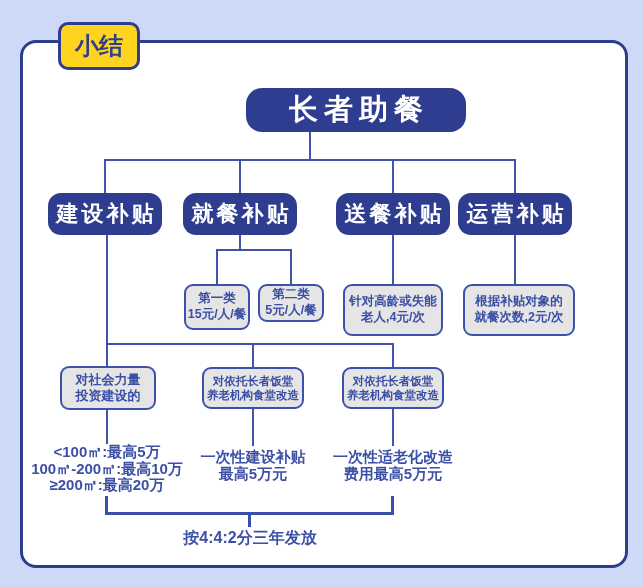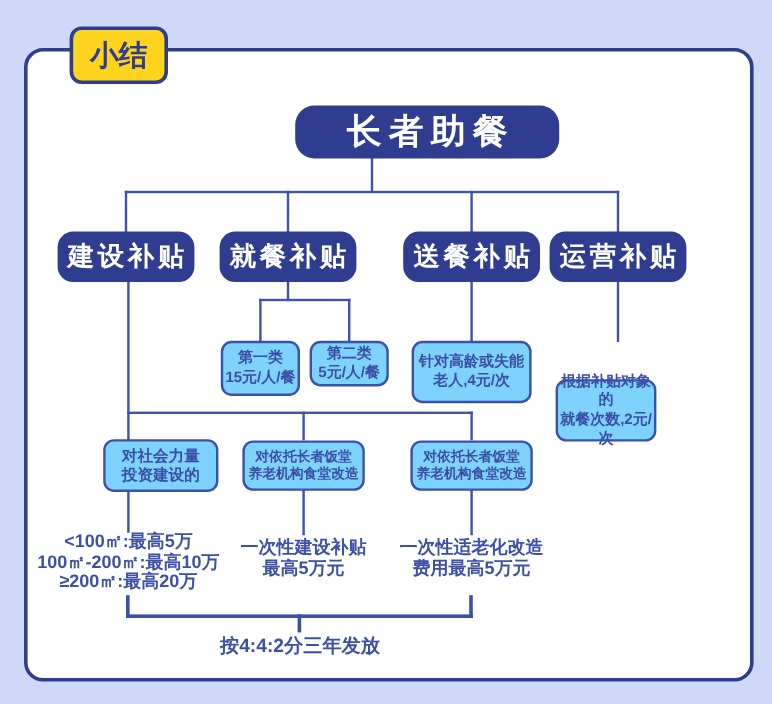--- a/index.html
+++ b/index.html
@@ -12,21 +12,21 @@
   .card{position:absolute;left:20px;top:40px;width:608px;height:528px;box-sizing:border-box;
         background:#ffffff;border:3px solid var(--navy);border-radius:16px;}
   .badge{position:absolute;left:58px;top:22px;background:var(--yellow);border:3px solid var(--navy);
          border-radius:10px;padding:5px 14px;font-size:24px;font-weight:bold;color:var(--navy);z-index:5;}
   .title{position:absolute;left:200px;top:88px;width:220px;height:44px;background:var(--navy);
          border-radius:16px;color:#ffffff;font-size:29px;font-weight:bold;letter-spacing:6px;
          display:flex;align-items:center;justify-content:center;padding-left:6px;box-sizing:border-box;z-index:2;margin-left:46px;}
   .pill{position:absolute;top:193px;width:114px;height:42px;background:var(--navy);border-radius:13px;
         color:#ffffff;font-size:22px;font-weight:bold;letter-spacing:3px;
         display:flex;align-items:center;justify-content:center;padding-left:3px;box-sizing:border-box;z-index:2;}
-  .wbox{position:absolute;background:#7dd3fc;border:2px solid var(--boxborder);border-radius:9px;
+  .wbox{position:absolute;background:#e5e5e5;border:2px solid var(--boxborder);border-radius:9px;
         color:var(--textblue);font-weight:600;text-align:center;
         display:flex;flex-direction:column;align-items:center;justify-content:center;
         box-sizing:border-box;line-height:1.25;z-index:2;}
   .ln{position:absolute;background:var(--line);z-index:1;}
   .bk{position:absolute;background:var(--boldblue);z-index:1;}
   .btext{position:absolute;color:var(--boldblue);font-weight:bold;text-align:center;z-index:2;}
 </style>
 </head>
 <body>
 
@@ -68,26 +68,26 @@
     <span>15元/人/餐</span>
   </div>
   <div class="wbox" style="left:258px;top:284px;width:66px;height:38px;font-size:12.5px;align-items:center;">
     <span>第二类</span>
     <span>5元/人/餐</span>
   </div>
   <div class="wbox" style="left:343px;top:284px;width:100px;height:52px;font-size:12.5px;">
     <span>针对高龄或失能</span>
     <span>老人,4元/次</span>
   </div>
-  <div class="wbox" style="left:463px;top:284px;width:84px;height:52px;font-size:12.5px;margin-top:32px;">
+  <div class="wbox" style="left:463px;top:284px;width:112px;height:52px;font-size:12.5px;">
     <span>根据补贴对象的</span>
     <span>就餐次数,2元/次</span>
   </div>
 
-  <div class="wbox" style="left:60px;top:366px;width:96px;height:44px;font-size:13px;margin-left:26px;">
+  <div class="wbox" style="left:60px;top:366px;width:96px;height:44px;font-size:13px;">
     <span>对社会力量</span>
     <span>投资建设的</span>
   </div>
   <div class="wbox" style="left:202px;top:367px;width:102px;height:42px;font-size:11.5px;">
     <span>对依托长者饭堂</span>
     <span>养老机构食堂改造</span>
   </div>
   <div class="wbox" style="left:342px;top:367px;width:102px;height:42px;font-size:11.5px;">
     <span>对依托长者饭堂</span>
     <span>养老机构食堂改造</span>

